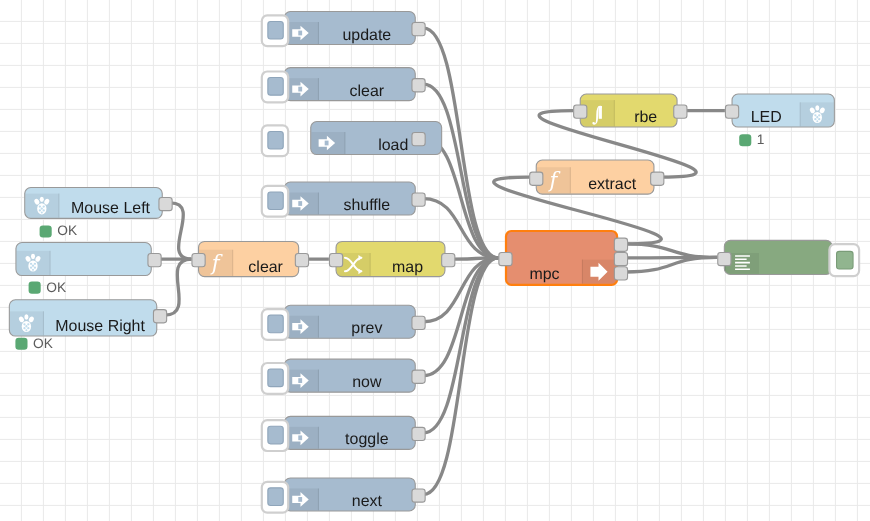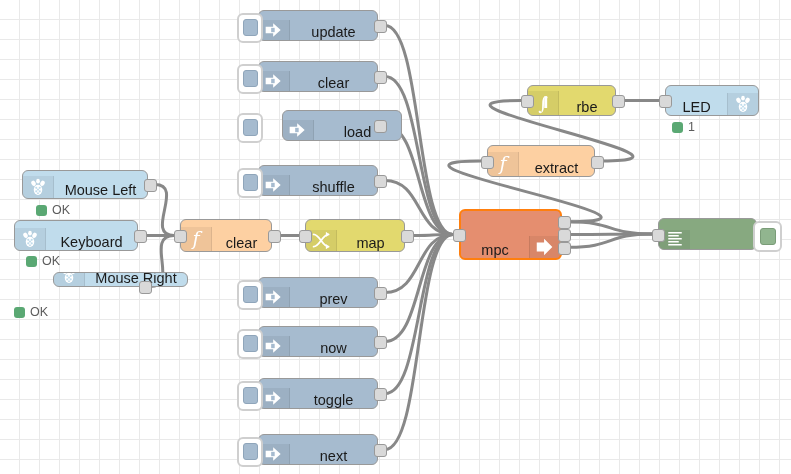--- a/index.html
+++ b/index.html
@@ -257,24 +257,23 @@
           <g fill="#c0dcec">
             <circle cx="9.9" cy="13.0" r="1.25"></circle>
             <circle cx="14.1" cy="13.0" r="1.25"></circle>
             <circle cx="9.9" cy="17.2" r="1.25"></circle>
             <circle cx="14.1" cy="17.2" r="1.25"></circle>
             <circle cx="12" cy="15.1" r="1.25"></circle>
             <circle cx="12" cy="19.4" r="1.1"></circle>
           </g>
         </svg>
       </div>
-      <div class="lbl ital">Keyboard</div>
     </div>
     <div class="port" style="left: 134px; top: 230px;"></div>
-    <div class="node" style="left: 8px; top: 272px; width: 135px; height: 15px; background: rgb(192, 220, 236); margin-left: 45px;">
+    <div class="node" style="left: 8px; top: 272px; width: 135px; height: 34px; background: rgb(192, 220, 236);">
       <div class="icon-box left">
         <svg class="gi" width="20" height="22" viewBox="0 0 24 24">
           <g fill="#ffffff">
             <ellipse cx="12" cy="15.4" rx="5.1" ry="6.1"></ellipse>
             <ellipse cx="6.6" cy="7.6" rx="2.5" ry="3.3" transform="rotate(-28 6.6 7.6)"></ellipse>
             <ellipse cx="17.4" cy="7.6" rx="2.5" ry="3.3" transform="rotate(28 17.4 7.6)"></ellipse>
             <ellipse cx="12" cy="5.0" rx="2.2" ry="2.9"></ellipse>
           </g>
           <g fill="#c0dcec">
             <circle cx="9.9" cy="13.0" r="1.25"></circle>

